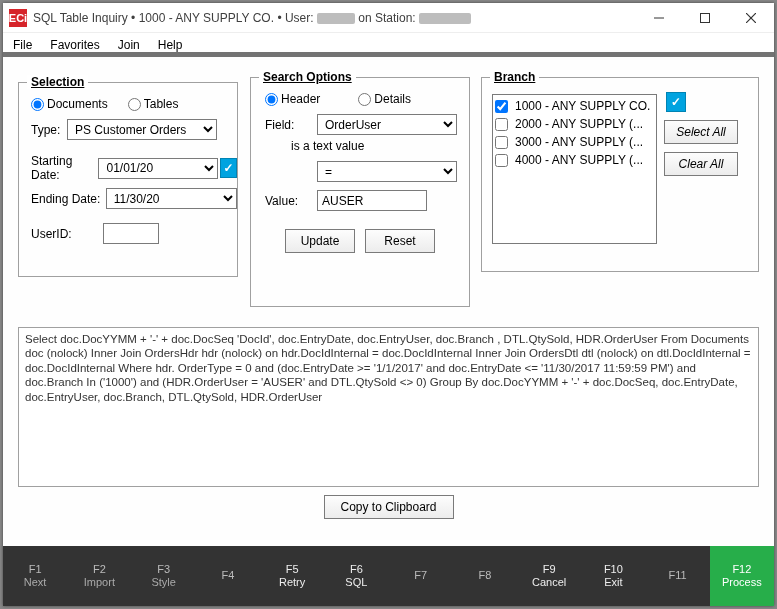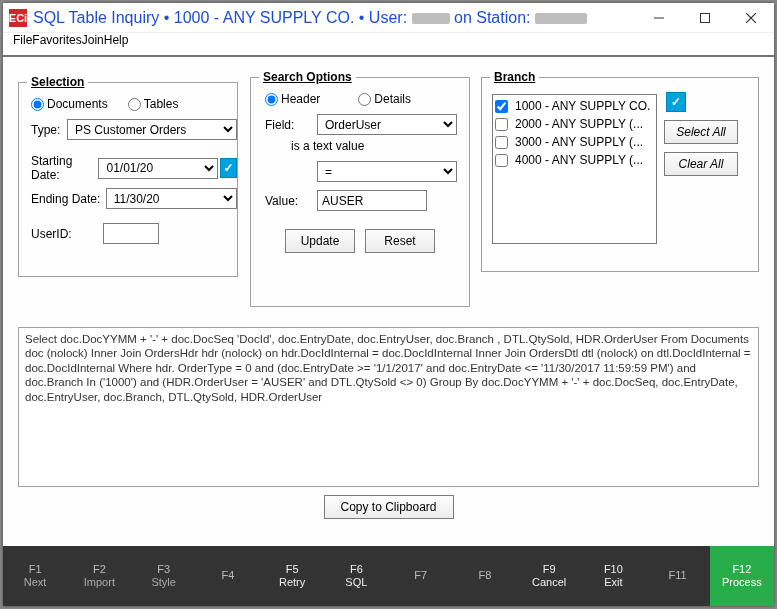--- a/index.html
+++ b/index.html
@@ -30,42 +30,43 @@
   }
   .app-icon {
     width: 18px; height: 18px;
     background: #d6242a;
     color: #fff;
     font-size: 11px;
     font-weight: bold;
     display: flex; align-items: center; justify-content: center;
     margin-right: 6px;
   }
-  .title-text { color: #1d4ed8; font-size: 16px; }
+  .title-text { color: #404040; font-size: 12px; }
   .redact {
     display: inline-block;
     background: #bdbdbd;
     border-radius: 2px;
     height: 11px;
     vertical-align: middle;
   }
   .title-controls { margin-left: auto; display: flex; height: 100%; }
   .title-btn {
     width: 46px; height: 100%;
     display: flex; align-items: center; justify-content: center;
     font-size: 14px;
     color: #333;
     cursor: pointer;
   }
   .menubar {
     height: 24px;
     display: flex;
-    align-items: flex-start;
+    align-items: flex-end;
+    gap: 18px;
     padding: 0 10px;
-    border-bottom: 2px solid #737373;
+    border-bottom: 5px solid #737373;
   }
   .menubar span { cursor: pointer; }
   .client {
     position: relative;
     flex: 1;
     background: #fefefe;
   }
   .groupbox {
     position: absolute;
     border: 1px solid #a0a0a0;
@@ -221,21 +222,21 @@
   <div class="client">
 
     <div class="groupbox gb-selection">
       <div class="gb-title">Selection</div>
       <div class="radio-row">
         <label><input type="radio" name="sel" checked="" style=""><span>Documents</span></label>
         <label><input type="radio" name="sel" style=""><span>Tables</span></label>
       </div>
       <div class="sel-row">
         <label style="width:36px">Type:</label>
-        <select class="combo" style="width:170px"><option>PS Customer Orders</option></select>
+        <select class="combo" style="width:150px"><option>PS Customer Orders</option></select>
       </div>
       <div class="sel-row" style="margin-top:14px">
         <label>Starting Date:</label>
         <select class="combo date-combo"><option>01/01/20</option></select>
         <span class="chk-blue">✓</span>
       </div>
       <div class="sel-row">
         <label>Ending Date:</label>
         <select class="combo date-combo"><option>11/30/20</option></select>
       </div>

